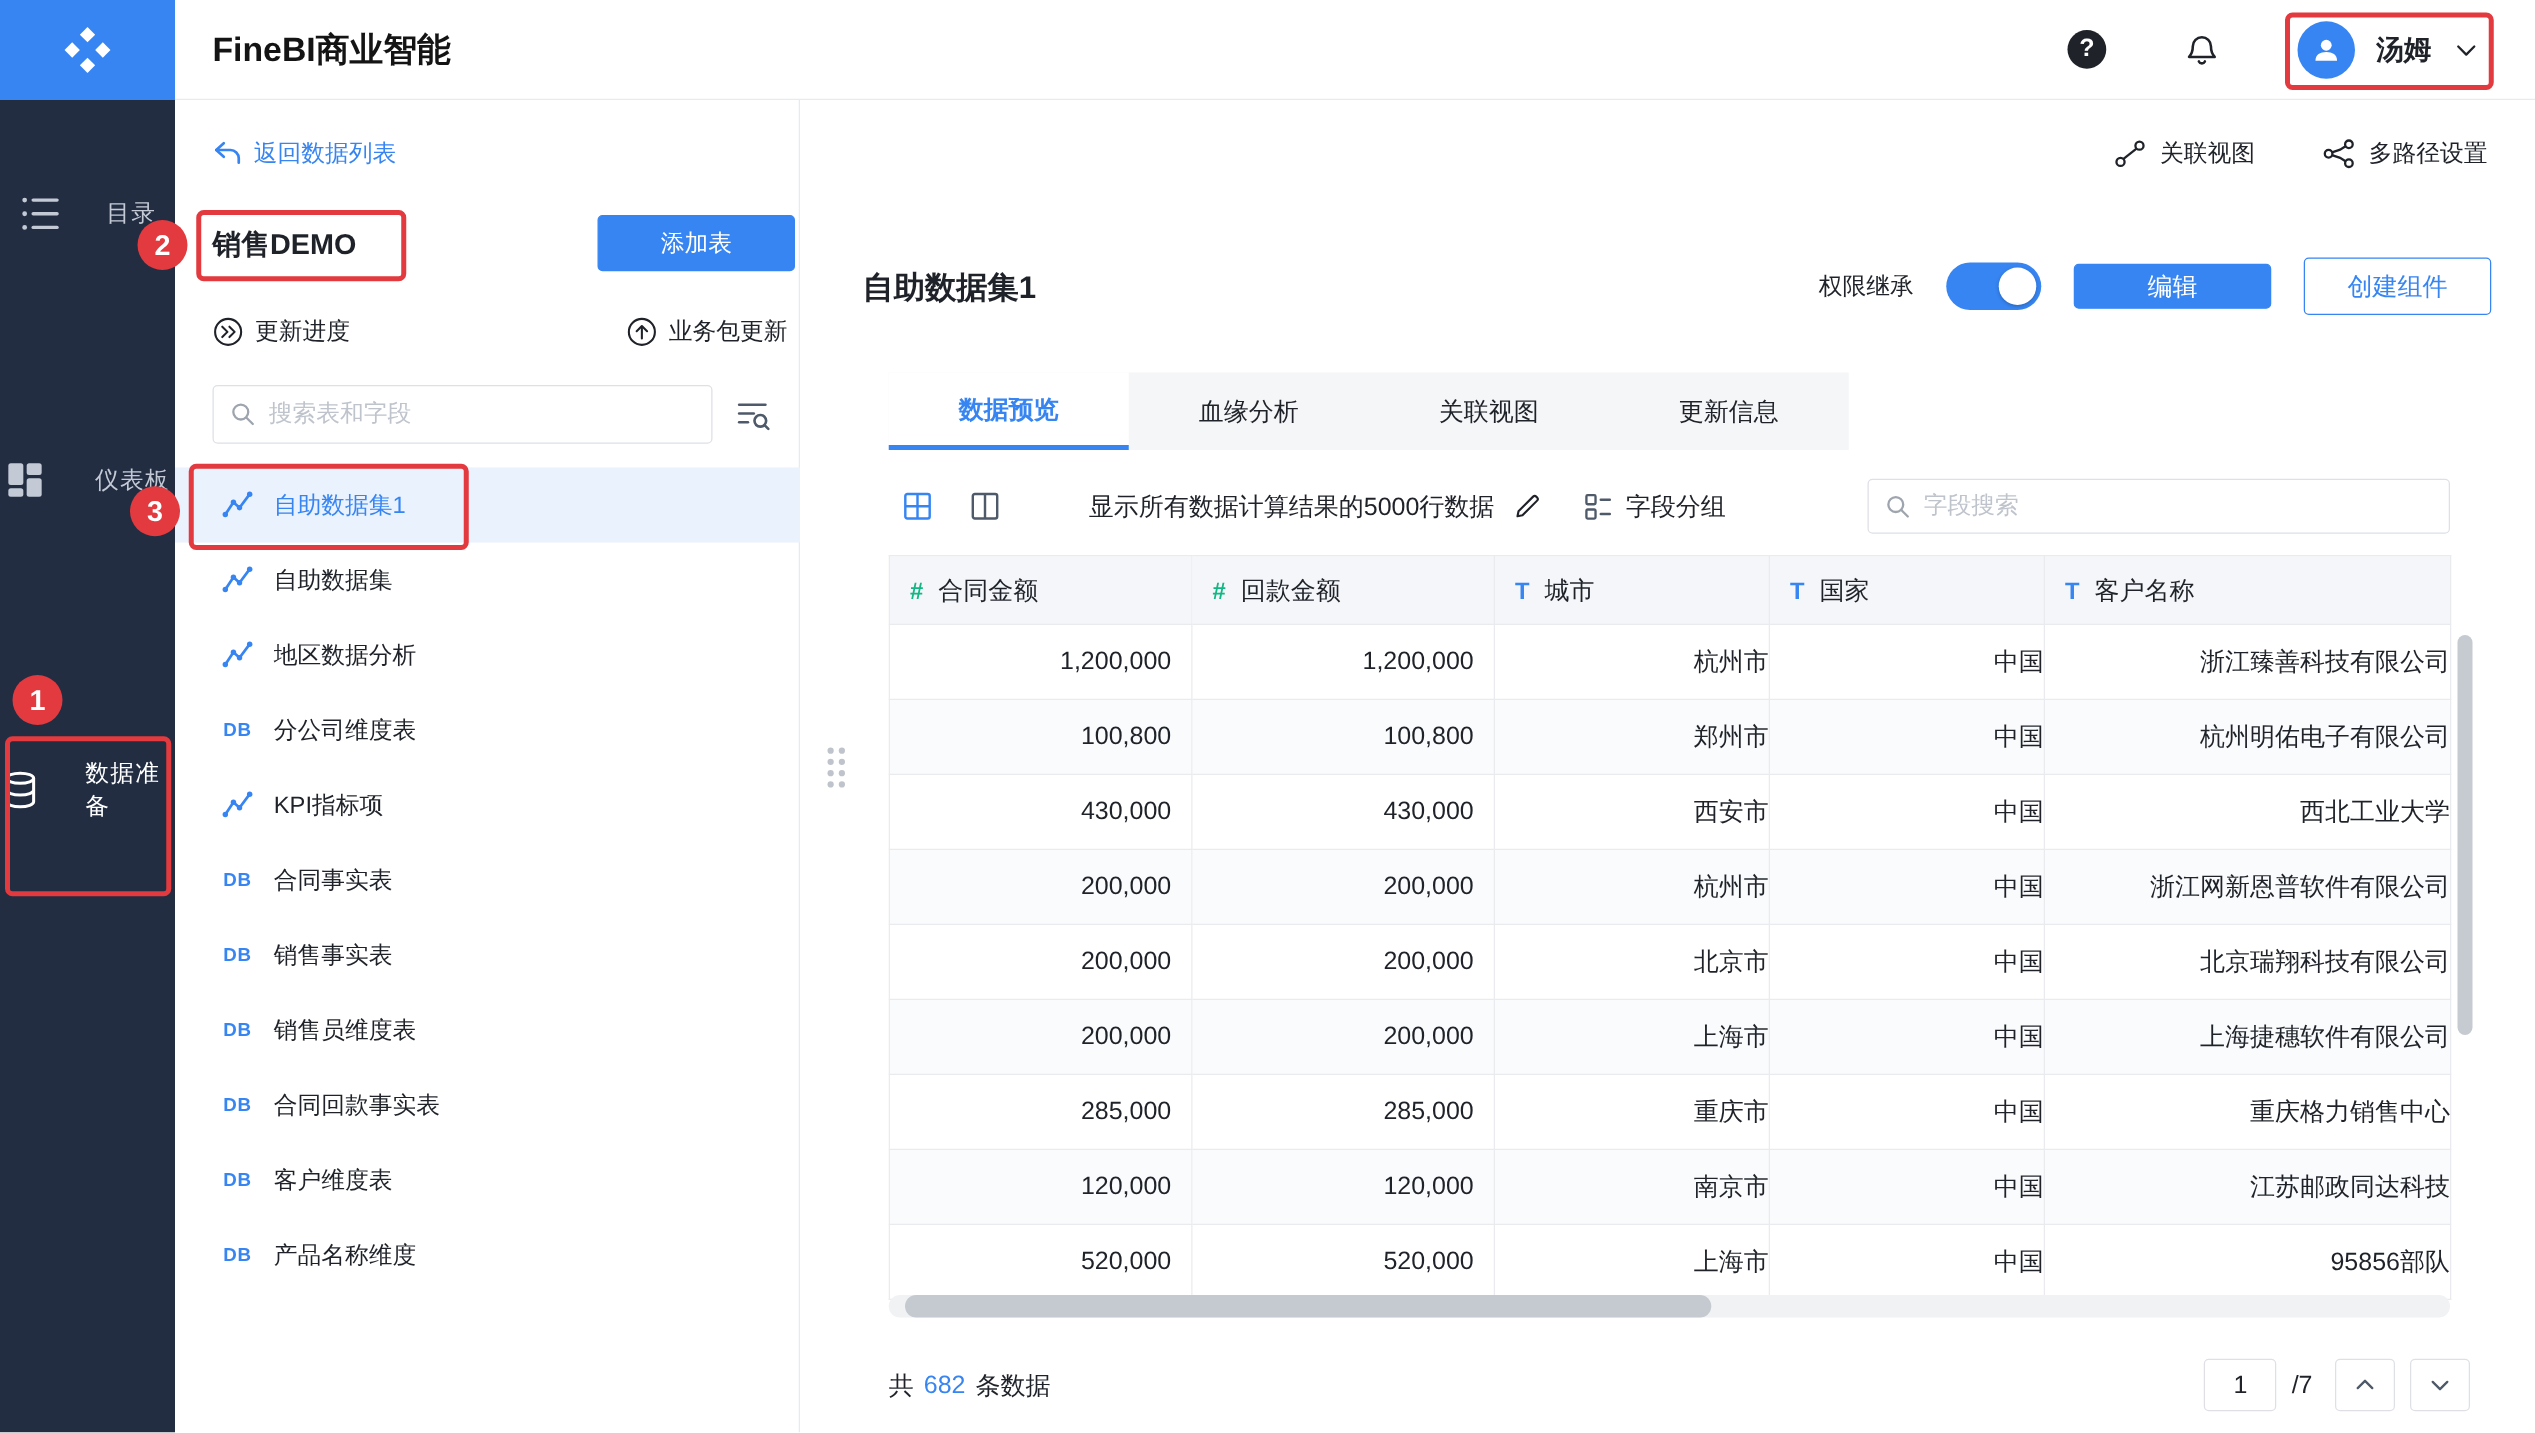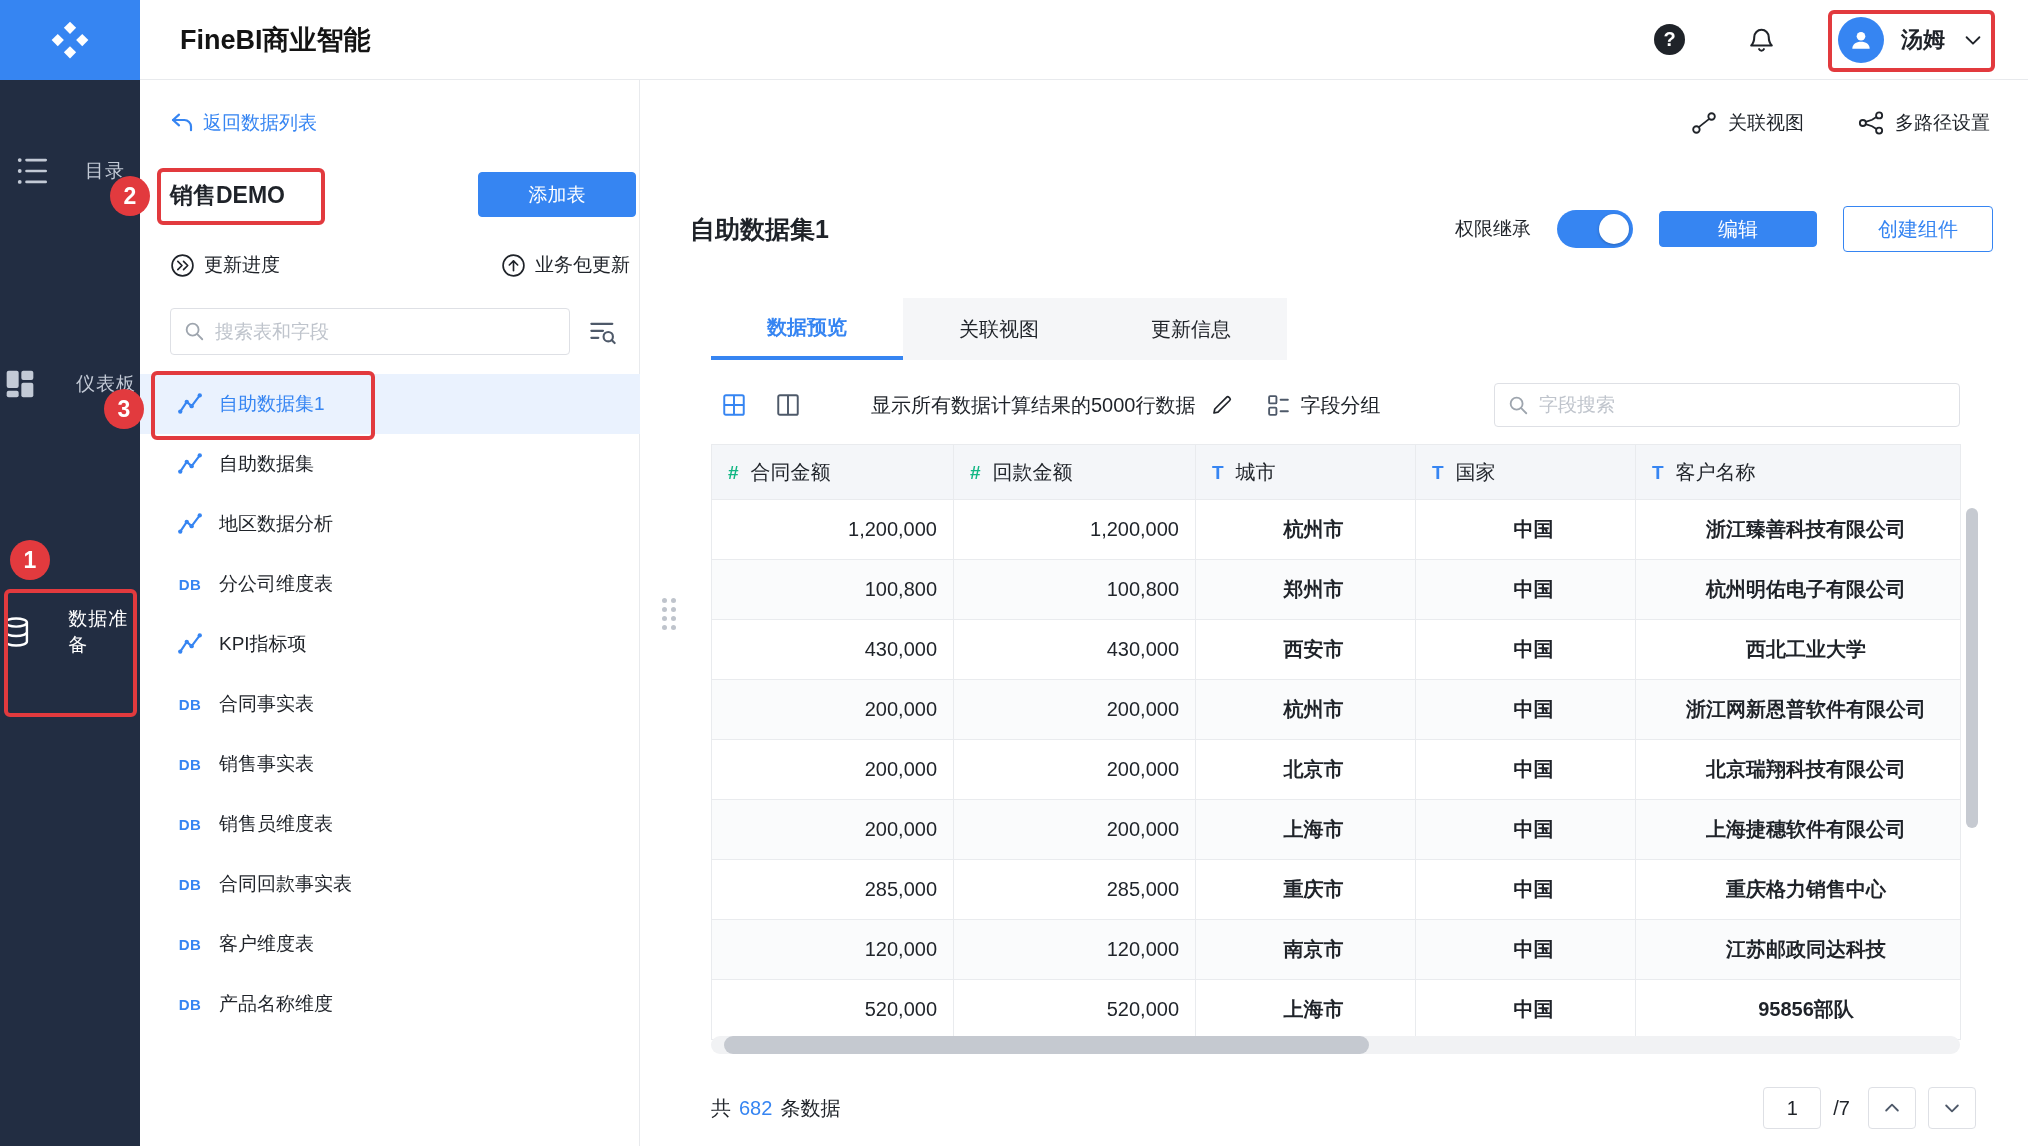--- a/index.html
+++ b/index.html
@@ -7,21 +7,21 @@
   body {
     font-family:"Liberation Sans","DejaVu Sans",sans-serif;
     background:#ffffff; color:#1F2329; position:relative; overflow:hidden;
   }
   svg { display:block; }
 
   
   .topbar { position:absolute; left:0; top:0; width:2028px; height:80px; background:#fff;
     border-bottom:1px solid #E8EAED; display:flex; align-items:center; z-index:5; }
   .logo { width:140px; height:80px; background:#3685F2; display:flex; align-items:center; justify-content:center; cursor:pointer; }
-  .app-title { font-size:27px; font-weight:700; color:#141414; margin-left:40px; }
+  .app-title { font-size:27px; font-weight:700; color:#141414; margin-left:30px; }
   .topbar-right { margin-left:auto; display:flex; align-items:center; gap:62px; padding-right:44px; }
   .help-circle { width:31px; height:31px; border-radius:50%; background:#1F2329; color:#fff;
     font-size:20px; font-weight:700; display:flex; align-items:center; justify-content:center; cursor:pointer; }
   .bell { cursor:pointer; }
   .user { display:flex; align-items:center; gap:17px; cursor:pointer; }
   .avatar { width:46px; height:46px; border-radius:50%; background:#3685F2; display:flex; align-items:center; justify-content:center; }
   .user-name { font-size:22px; font-weight:700; color:#1F2329; }
 
   
   .sidenav { position:absolute; left:0; top:80px; width:140px; height:1066px; background:#222D42; }
@@ -95,21 +95,21 @@
   .data-table { border-collapse:collapse; table-layout:fixed; width:1249px; }
   .data-table th, .data-table td { border:1px solid #E9EBEE; overflow:hidden; white-space:nowrap; }
   .data-table th { background:#F4F6F9; height:55px; text-align:left; padding-left:16px;
     font-weight:500; font-size:20px; color:#1F2329; cursor:pointer; }
   .data-table td { height:60px; font-size:20px; color:#1F2329; background:#fff; }
   .data-table tbody tr:nth-child(even) td { background:#FAFBFC; }
   .col-type { font-weight:700; font-size:19px; margin-right:12px; }
   .col-type.num { color:#12B784; }
   .col-type.txt { color:#3685F2; }
   .num-cell { text-align:right; padding-right:16px; }
-  .txt-cell { text-align:center; padding-left:16px;font-weight:bold; }
+  .txt-cell { text-align:right; padding-left:16px; }
 
   .hscroll { position:absolute; top:956px; left:71px; width:1249px; height:18px; background:#F1F2F4; border-radius:9px; cursor:pointer; }
   .hscroll .thumb { position:absolute; left:13px; top:0; width:645px; height:18px; background:#C5C9D0; border-radius:9px; }
   .vscroll-thumb { position:absolute; top:428px; left:1326px; width:12px; height:320px; background:#C6CAD1; border-radius:6px; cursor:pointer; }
 
   .table-footer { position:absolute; top:1006px; left:71px; right:52px; height:44px; display:flex; align-items:center; }
   .total-info { display:flex; align-items:center; gap:8px; font-size:20px; color:#1F2329; }
   .total-count { color:#3685F2; }
   .pager { margin-left:auto; display:flex; align-items:center; gap:12px; }
   .page-input { width:58px; height:42px; border:1px solid #DEE0E5; border-radius:4px; text-align:center;
@@ -361,20 +361,21 @@
       <div class="toggle">
           <div class="knob"></div>
         </div>
       <button class="btn btn-primary edit-btn">编辑</button>
       <button class="btn btn-outline create-btn">创建组件</button>
     </div>
   </div>
 
   <div class="tabs">
     <div class="tab active">数据预览</div>
+    <div class="tab">血缘分析</div>
     <div class="tab">关联视图</div>
     <div class="tab">更新信息</div>
   </div>
 
   <div class="toolbar">
     <span class="tb-icon">
       <svg width="26" height="26" viewBox="0 0 24 24" fill="none" stroke="#3685F2" stroke-width="1.8">
         <rect x="3" y="3" width="18" height="18" rx="1.5"></rect>
           <line x1="3" y1="12" x2="21" y2="12"></line>
           <line x1="12" y1="3" x2="12" y2="21"></line>

